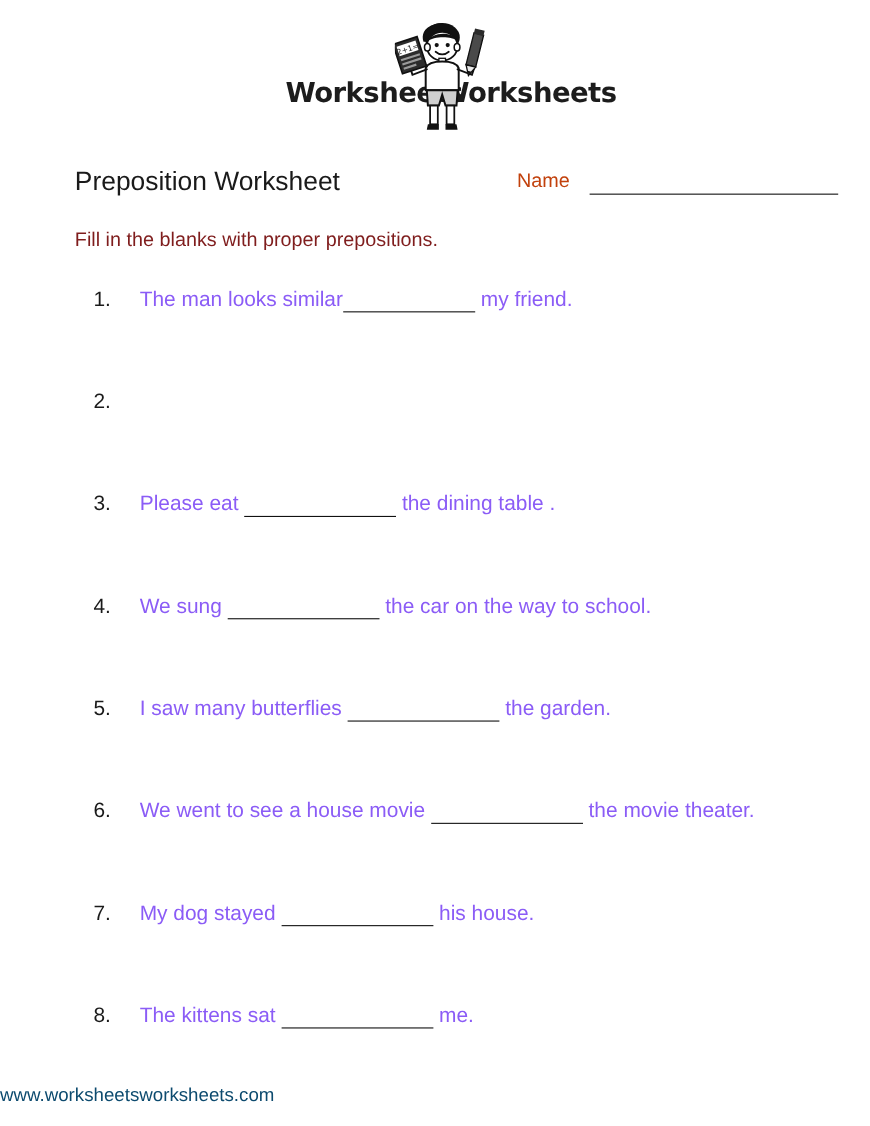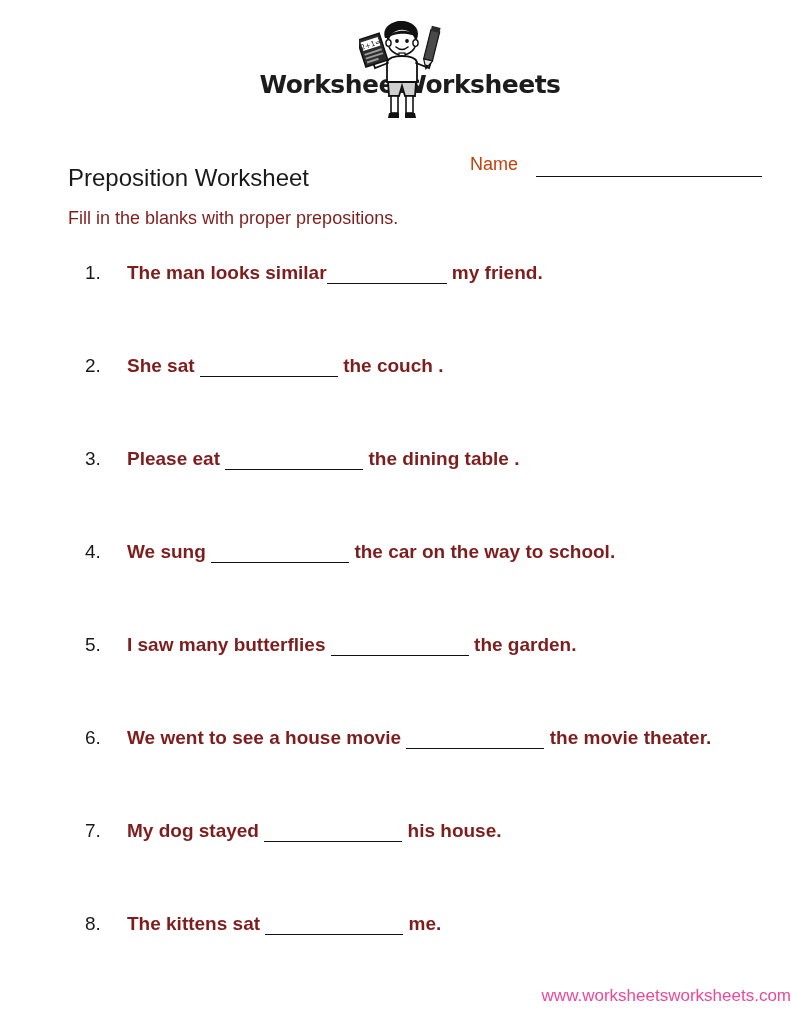--- a/index.html
+++ b/index.html
@@ -63,21 +63,21 @@
   .title-row {
     position: absolute;
     top: 148px;
     left: 68px;
     width: 700px;
     height: 40px;
   }
   .doc-title {
     position: absolute;
     left: 0;
-    top: 16px;
+    top: 4px;
     font-size: 24px;
     color: #1a1a1a;
     white-space: nowrap;
   }
   .name-label {
     position: absolute;
     left: 402px;
     top: 6px;
     font-size: 18px;
     color: #c2410c;
@@ -112,42 +112,41 @@
     height: 93px;
   }
   .q-num {
     width: 42px;
     flex: 0 0 42px;
     font-size: 19px;
     color: #1a1a1a;
   }
   .q-text {
     font-size: 19px;
-    color: #7f1d1d;
+    color: #8b5cf6;
     white-space: nowrap;
-    font-weight: bold;
   }
   .blank {
     display: inline-block;
     border-bottom: 1.5px solid #111;
     vertical-align: bottom;
     height: 0.92em;
   }
   .blank.w-short { width: 120px; }
   .blank.w-med { width: 138px; }
 
   
   .footer {
     position: absolute;
     bottom: 18px;
     left: 0;
     width: 791px;
-    text-align: right;
+    text-align: left;
     font-size: 17px;
-    color: #ec4899;
+    color: #0c4a6e;
   }
 </style>
 </head>
 <body>
 
 <div class="page">
 
   <div class="logo-block">
     <div class="logo-inner">
       <span class="logo-word left">Worksheets</span>
@@ -215,21 +214,20 @@
 
   <div class="questions">
 
     <div class="q-item">
       <span class="q-num">1.</span>
       <span class="q-text"><span>The man looks similar</span><span class="blank w-short"></span> <span>my friend.</span></span>
     </div>
 
     <div class="q-item">
       <span class="q-num">2.</span>
-      <span class="q-text"><span>She sat</span> <span class="blank w-med"></span> <span>the couch .</span></span>
     </div>
 
     <div class="q-item">
       <span class="q-num">3.</span>
       <span class="q-text"><span>Please eat</span> <span class="blank w-med"></span> <span>the dining table .</span></span>
     </div>
 
     <div class="q-item">
       <span class="q-num">4.</span>
       <span class="q-text"><span>We sung</span> <span class="blank w-med"></span> <span>the car on the way to school.</span></span>

